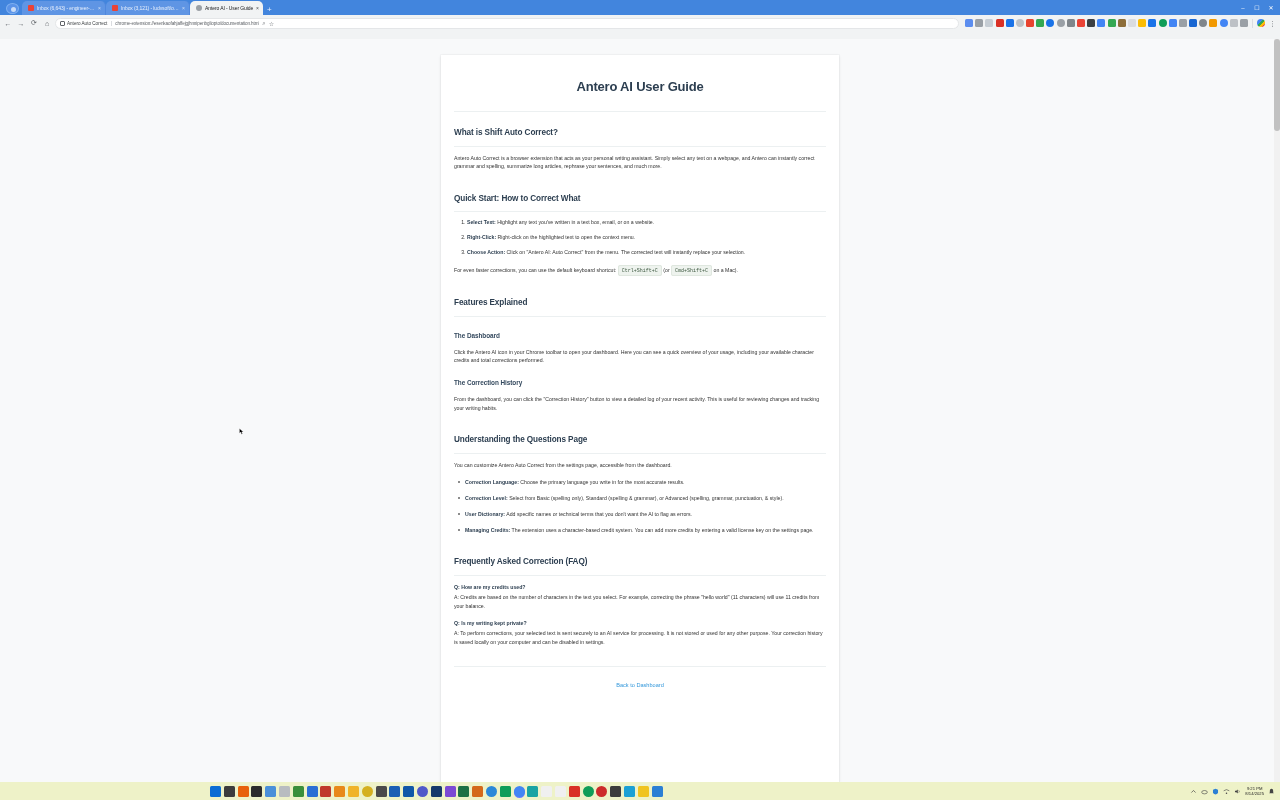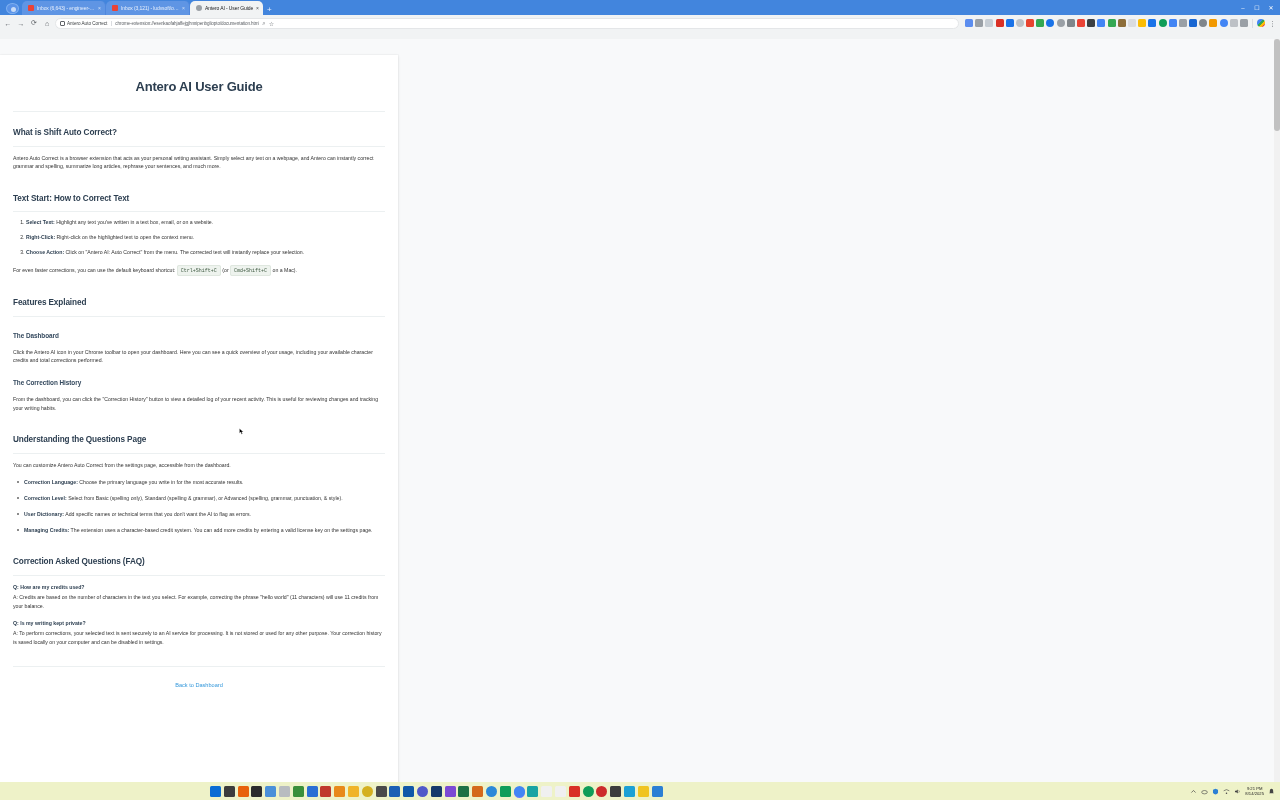--- a/index.html
+++ b/index.html
@@ -75,21 +75,21 @@
   .tb-sep { width: 1px; height: 9px; background: #dadce0; margin: 0 1px; }
   .avatar { width: 8px; height: 8px; border-radius: 50%;
             background: linear-gradient(135deg,#4285f4 40%,#34a853 40% 60%,#fbbc05 60% 80%,#ea4335 80%); }
   .kebab { color: #5f6368; font-size: 7px; line-height: 7px; padding: 0 1px; }
 
   .bookmarkbar { height: 8px; background: #f1f3f4; }
 
   
   .viewport {
     height: 743px; background: #f8f9fa; overflow: hidden; position: relative;
-    display: flex; 
+    display: flex; justify-content: center;
   }
   .scrollbar {
     position: absolute; right: 0; top: 0; width: 6px; height: 100%; background: #f1f1f1;
   }
   .scrollthumb { position: absolute; right: 0; top: 0; width: 6px; height: 92px; background: #c1c1c1; border-radius: 3px; }
 
   .card {
     width: 398px; margin-top: 16px; background: #ffffff;
     padding: 22px 13px 18px 13px;
     box-shadow: 0 1px 3px rgba(0,0,0,.10), 0 0 0 1px rgba(0,0,0,.02);
@@ -246,21 +246,21 @@
   <div class="viewport">
 
     <div class="card">
 
       <h1 class="doc-title">Antero AI User Guide</h1>
       <hr class="rule">
 
       <h2 class="sect">What is Shift Auto Correct?</h2>
       <p class="body">Antero Auto Correct is a browser extension that acts as your personal writing assistant. Simply select any text on a webpage, and Antero can instantly correct grammar and spelling, summarize long articles, rephrase your sentences, and much more.</p>
 
-      <h2 class="sect nolinespace">Text Start: How to Correct Text</h2>
+      <h2 class="sect nolinespace">Quick Start: How to Correct What</h2>
 
       <ol class="steps">
         <li>
           <b class="lbl">Select Text:</b>
           <span>Highlight any text you've written in a text box, email, or on a website.</span>
         </li>
         <li>
           <b class="lbl">Right-Click:</b>
           <span>Right-click on the highlighted text to open the context menu.</span>
         </li>
@@ -301,21 +301,21 @@
         <li>
           <b class="lbl">User Dictionary:</b>
           <span>Add specific names or technical terms that you don't want the AI to flag as errors.</span>
         </li>
         <li>
           <b class="lbl">Managing Credits:</b>
           <span>The extension uses a character-based credit system. You can add more credits by entering a valid license key on the settings page.</span>
         </li>
       </ul>
 
-      <h2 class="sect nolinespace">Correction Asked Questions (FAQ)</h2>
+      <h2 class="sect nolinespace">Frequently Asked Correction (FAQ)</h2>
 
       <p class="faq-q">Q: How are my credits used?</p>
       <p class="faq-a">A: Credits are based on the number of characters in the text you select. For example, correcting the phrase "hello world" (11 characters) will use 11 credits from your balance.</p>
 
       <p class="faq-q">Q: Is my writing kept private?</p>
       <p class="faq-a">A: To perform corrections, your selected text is sent securely to an AI service for processing. It is not stored or used for any other purpose. Your correction history is saved locally on your computer and can be disabled in settings.</p>
 
       <div class="footer-link-wrap">
         <a class="backlink" href="#">Back to Dashboard</a>
       </div>

